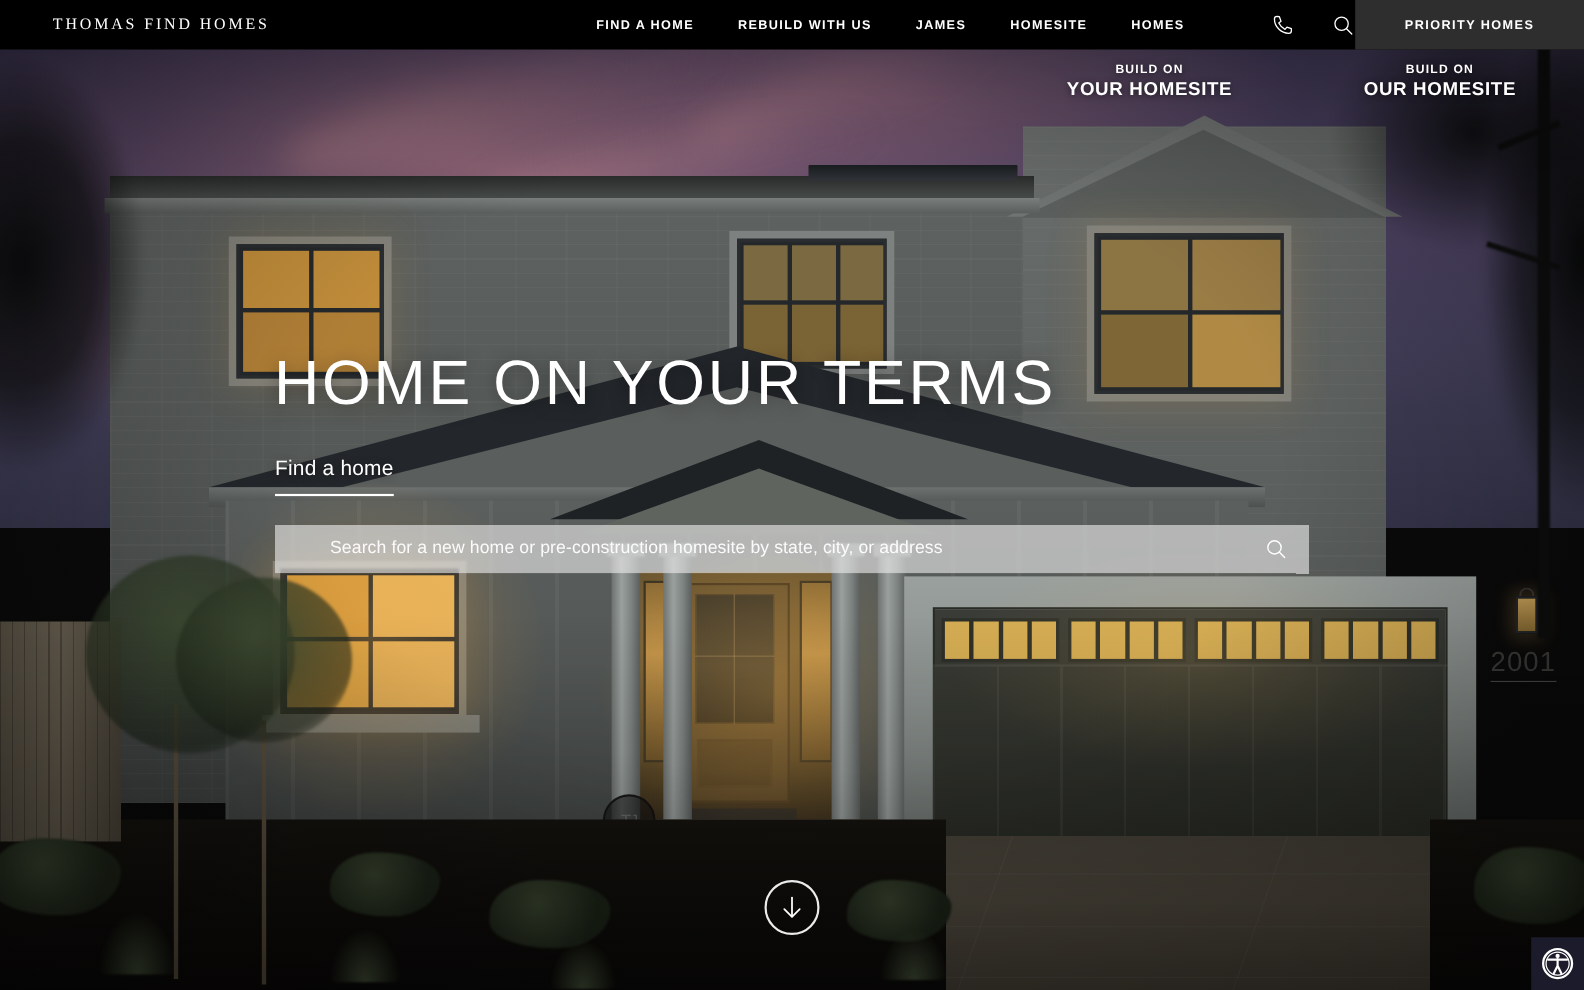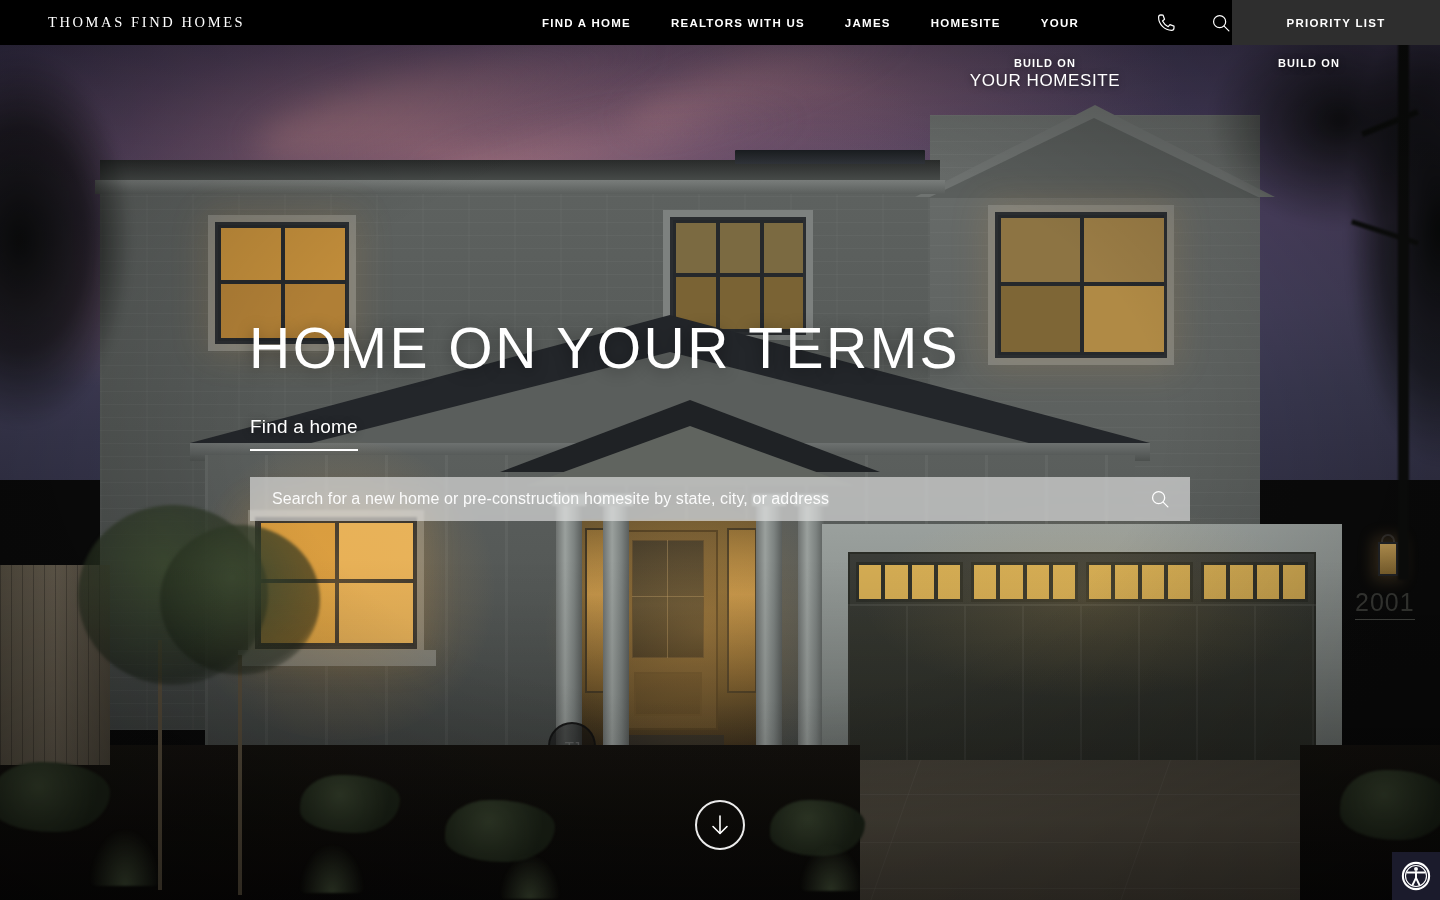--- a/index.html
+++ b/index.html
@@ -327,21 +327,21 @@
     pointer-events:auto;
   }
   .build-link {
     text-align:center; cursor:pointer; color:#fff; text-decoration:none;
     text-shadow:0 1px 6px rgba(0,0,0,.55);
   }
   .build-link .small {
     display:block; font-size:11px; font-weight:700; letter-spacing:1.1px; line-height:14px;
   }
   .build-link .big {
-    display:block; font-size:17px; font-weight:400; letter-spacing:.6px; line-height:22px;
+    display:block; font-size:17px; font-weight:700; letter-spacing:.6px; line-height:22px;
   }
   #build-your { width:250px; }
   #build-our  { width:250px; margin-left:14px; }
 
   
   .hero-content { position:absolute; inset:0; z-index:30; }
   .hero-title {
     position:absolute; left:249px; top:318px; width:900px;
     color:#fff; font-size:57px; font-weight:300; letter-spacing:2.5px;
     line-height:60px; white-space:nowrap;
@@ -362,21 +362,21 @@
   .searchbar {
     position:absolute; left:250px; top:477px; width:940px; height:44px;
     background:rgba(236,236,236,.62);
     display:flex; align-items:center;
     backdrop-filter:blur(1px);
   }
   .searchbar input {
     flex:1; height:100%; border:none; outline:none; background:transparent;
     padding:0 22px;
     font-family:"Liberation Sans", sans-serif;
-    font-size:16px; color:#fff; letter-spacing:.1px;
+    font-size:16px; color:#fff; letter-spacing:.1px;margin-left:28px;
   }
   .searchbar input::placeholder { color:#fff; opacity:.95; }
   .search-submit {
     width:60px; height:100%; background:transparent; border:none; cursor:pointer;
     display:flex; align-items:center; justify-content:center; color:#fff;
   }
 
   .scroll-down {
     position:absolute; left:695px; top:800px; width:50px; height:50px;
     border:2px solid rgba(255,255,255,.92); border-radius:50%;
@@ -561,50 +561,51 @@
   <div class="trunk" style="left:1350px; top:230px; width:70px; height:5px; transform:rotate(18deg);"></div>
 
   <div class="photo-vignette"></div>
 </div>
 
 <header>
   <div class="brand">THOMAS FIND HOMES</div>
 
   <nav class="main-nav">
     <a href="#">FIND A HOME</a>
-    <a href="#">REALTORS WITH US</a>
+    <a href="#">REBUILD WITH US</a>
     <a href="#">JAMES</a>
     <a href="#">HOMESITE</a>
-    <a href="#">YOUR</a>
+    <a href="#">HOMES</a>
   </nav>
 
   <div class="hdr-icons">
     <span>
       <svg class="ico" viewBox="0 0 24 24" fill="none" stroke="currentColor" stroke-width="1.3" stroke-linecap="round" stroke-linejoin="round">
         <path d="M7.5 3.2 C6.2 3.2 5 4.4 5 5.8 c0 7.6 6.6 14.2 14.2 14.2 1.4 0 2.6-1.2 2.6-2.5 l0-2.1 -4.4-1.6 -1.9 2.2 c-2.7-1.3-4.9-3.5-6.2-6.2 l2.2-1.9 -1.6-4.4 z"></path>
       </svg>
     </span>
     <span>
       <svg class="ico" viewBox="0 0 24 24" fill="none" stroke="currentColor" stroke-width="1.3" stroke-linecap="round">
         <circle cx="10.5" cy="10.5" r="6.6"></circle>
         <line x1="15.4" y1="15.4" x2="20.6" y2="20.6"></line>
       </svg>
     </span>
   </div>
 
-  <button class="priority-btn">PRIORITY LIST</button>
+  <button class="priority-btn">PRIORITY HOMES</button>
 </header>
 
 <div class="build-links">
   <a href="#" class="build-link" id="build-your">
     <span class="small">BUILD ON</span>
     <span class="big">YOUR HOMESITE</span>
   </a>
   <a href="#" class="build-link" id="build-our">
     <span class="small">BUILD ON</span>
+    <span class="big">OUR HOMESITE</span>
   </a>
 </div>
 
 <div class="hero-content">
 
   <h1 class="hero-title">HOME ON YOUR TERMS</h1>
 
   <div class="tabs">
     <div class="tab active">Find a home</div>
   </div>

